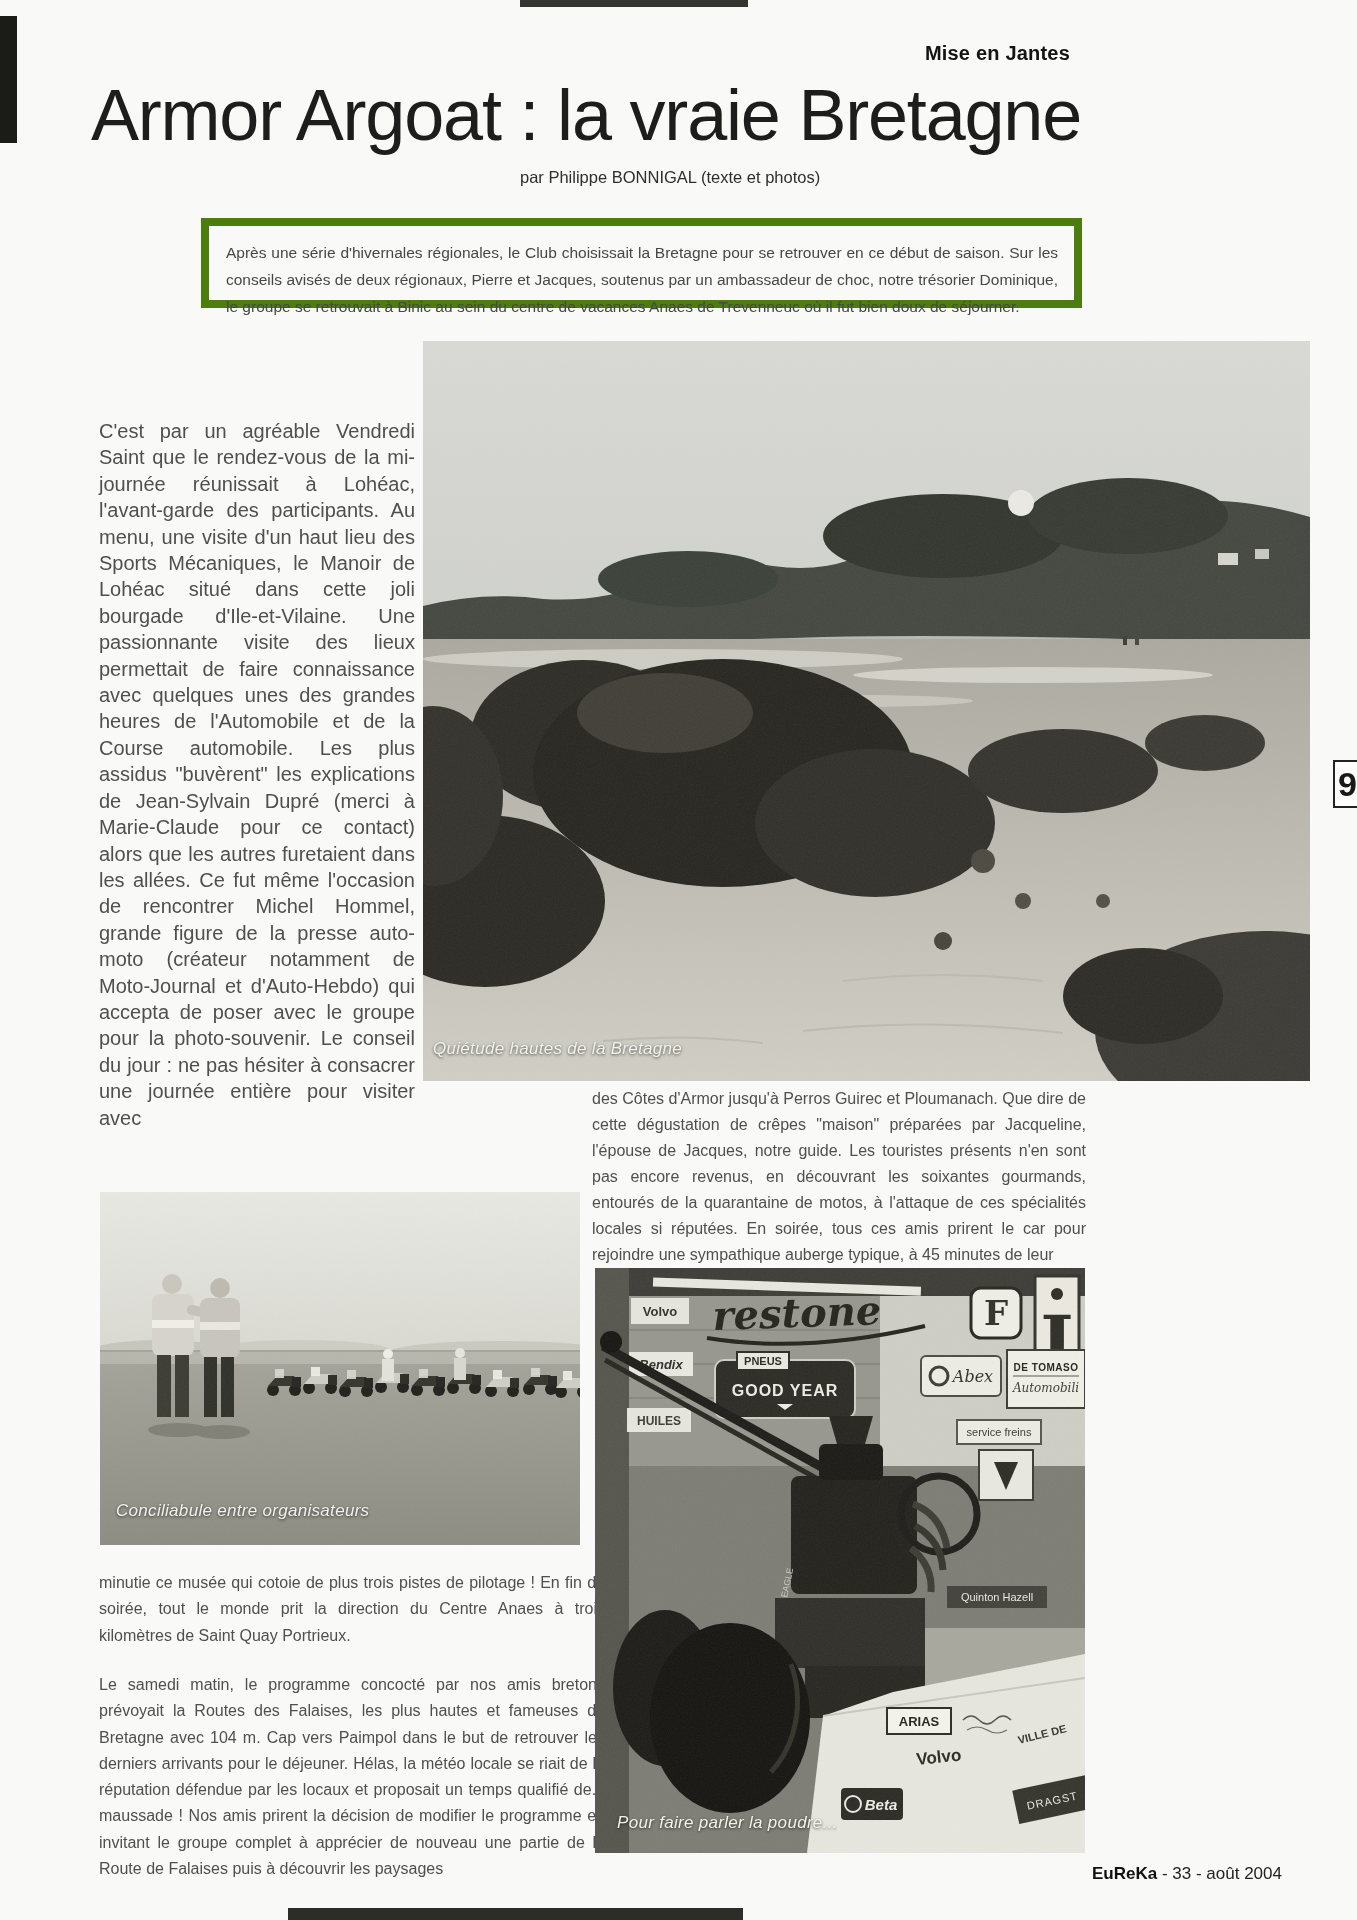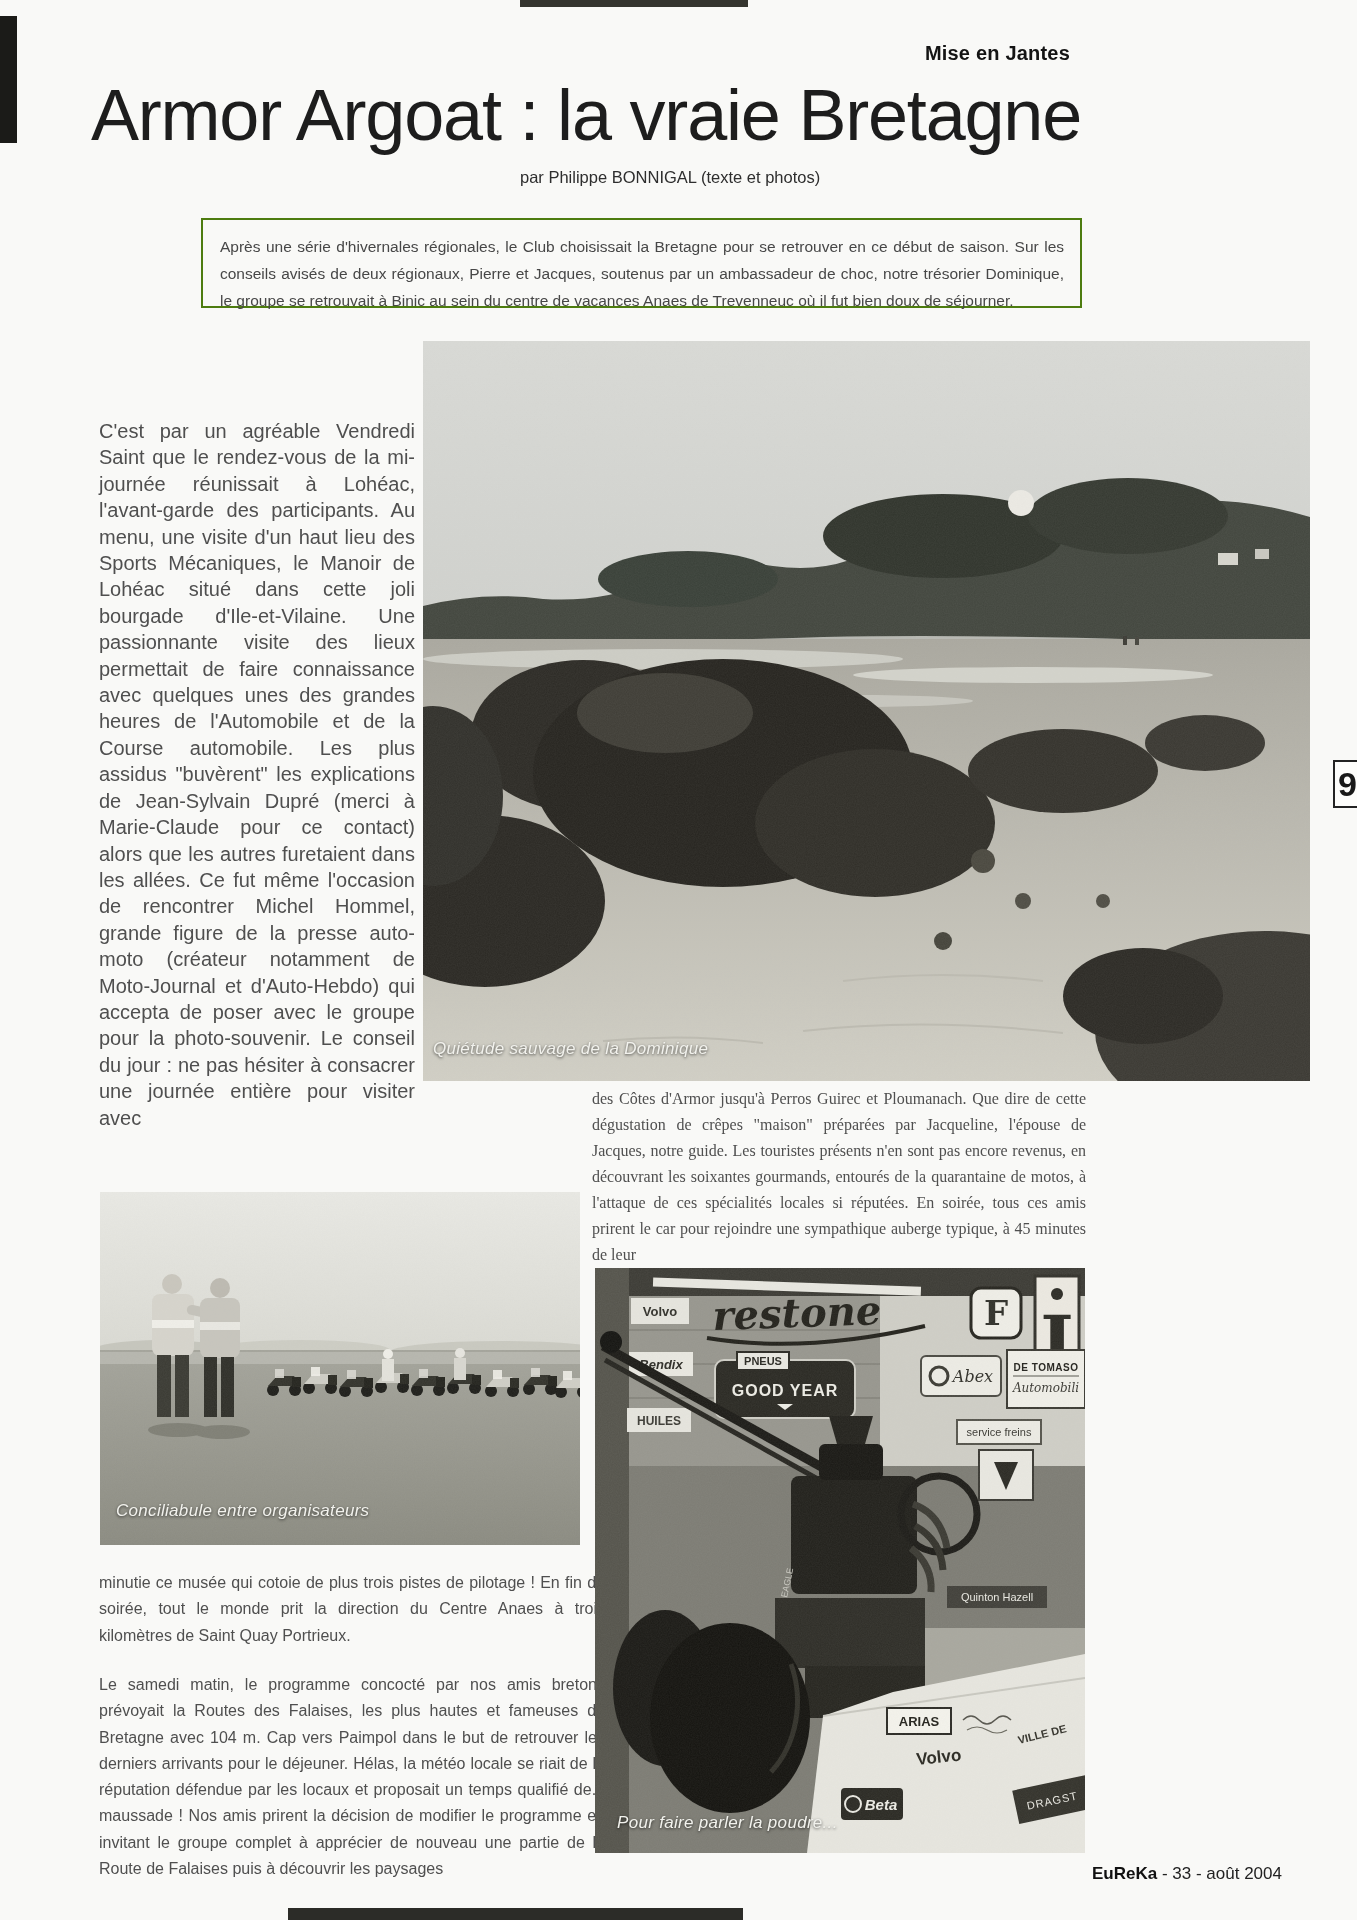--- a/index.html
+++ b/index.html
@@ -13,26 +13,26 @@
   .scan-strip-top   { position:absolute; left:520px; top:0;      width:228px; height:7px;  background:#35352f; }
   .scan-bar-left    { position:absolute; left:0;     top:16px;   width:17px;  height:127px; background:#1b1b18; }
   .scan-strip-bottom{ position:absolute; left:288px; top:1908px; width:455px; height:12px; background:#2c2c28; }
 
   .section-label { position:absolute; right:287px; top:42px; font-size:20px; font-weight:700; color:#141414; letter-spacing:.2px; }
   .article-title { position:absolute; left:85px; top:80px; width:1002px; text-align:center;
                    font-size:72px; line-height:70px; font-weight:400; letter-spacing:-1.2px; color:#1d1d1d; }
   .byline { position:absolute; left:520px; top:168px; width:440px; font-size:16.5px; color:#2e2e2e; }
 
   .intro-box { position:absolute; left:201px; top:218px; width:881px; height:90px;
-               border:2px solid #4d7c0f; padding:13px 16px 0 17px;
+               border:8px solid #4d7c0f; padding:13px 16px 0 17px;
                font-size:15.5px; line-height:27px; text-align:justify; color:#474747; }
 
   .text-block { position:absolute; text-align:justify; color:#4f4f4f; }
   .col-left      { left:99px;  top:418px;  width:316px; font-size:20px;  line-height:26.4px; }
-  .col-right     { left:592px; top:1086px; width:494px; font-size:16px;  line-height:26px;font-family:Liberation Serif, serif; }
+  .col-right     { left:592px; top:1086px; width:494px; font-size:16px;  line-height:26px; }
   .para-museum   { left:99px;  top:1570px; width:506px; font-size:16px;  line-height:26.3px; }
   .para-saturday { left:99px;  top:1672px; width:506px; font-size:16px;  line-height:26.3px; }
 
   .photo { position:absolute; overflow:hidden; background:#8d8d85; }
   .photo-coast    { left:423px; top:341px;  width:887px; height:740px; }
   .photo-moto     { left:100px; top:1192px; width:480px; height:353px; }
   .photo-dragster { left:595px; top:1268px; width:490px; height:585px; }
   .photo svg { display:block; }
 
   .caption { position:absolute; font-style:italic; font-size:17px; color:#f2f2ed;
@@ -124,21 +124,21 @@
         <circle cx="520" cy="600" r="9" fill="#45443b"></circle>
         <circle cx="680" cy="560" r="7" fill="#504e45"></circle>
       </g>
       <g stroke="#bdbbb1" fill="none" stroke-width="2">
         <path d="M420,640 Q520,628 620,640"></path>
         <path d="M380,690 Q500,676 640,692"></path>
         <path d="M180,700 Q260,692 340,702"></path>
       </g>
       <rect width="887" height="740" filter="url(#grain1)" opacity="0.16"></rect>
     </svg>
-    <figcaption class="caption caption-coast">Quiétude sauvage de la Dominique</figcaption>
+    <figcaption class="caption caption-coast">Quiétude hautes de la Bretagne</figcaption>
   </figure>
 
   <div class="page-marker">
     <span>9</span>
   </div>
 
   <figure class="photo photo-moto">
     <svg viewBox="0 0 490 353" width="490" height="353" role="img">
       <defs>
         <linearGradient id="skyM" x1="0" y1="0" x2="0" y2="1">

